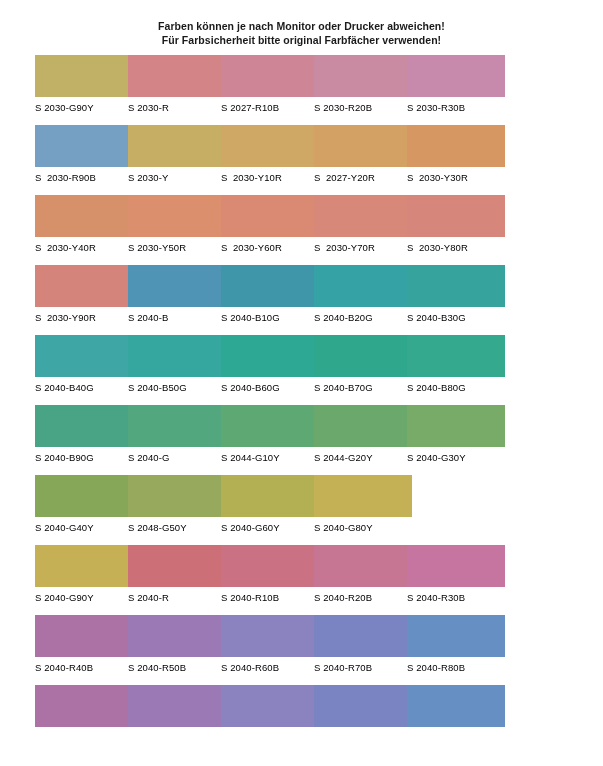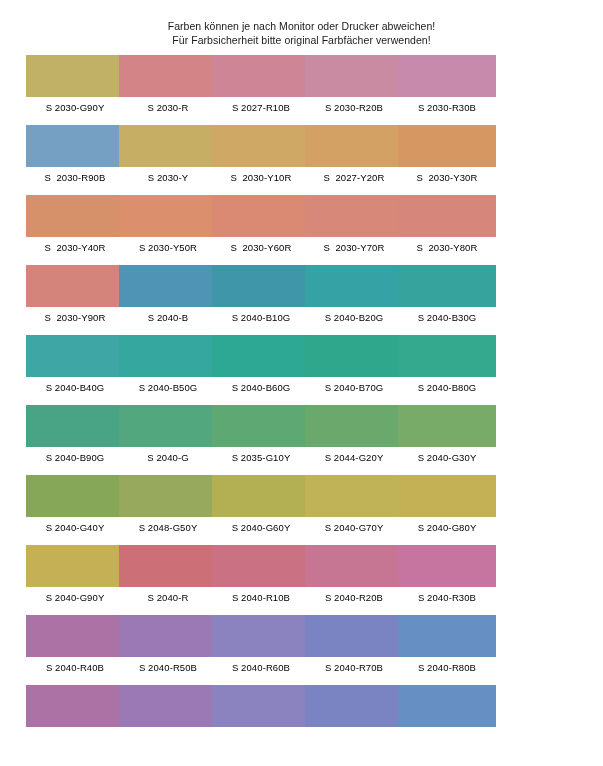--- a/index.html
+++ b/index.html
@@ -22,20 +22,21 @@
     background: #ffffff;
     box-sizing: border-box;
   }
   #notice {
     padding-top: 19px;
     text-align: center;
     font-size: 10.5px;
     line-height: 14px;
     color: #1a1a1a;
     letter-spacing: 0.05px;
+    font-weight: bold;
   }
   #notice .notice-line {
     display: block;
     white-space: pre;
   }
   #grid {
     margin-top: 8px;
     padding-left: 35px;
     padding-right: 35px;
     box-sizing: border-box;
@@ -44,21 +45,20 @@
     display: flex;
     flex-direction: row;
     height: 70px;
     align-items: flex-start;
   }
   .swatch-cell {
     width: 80px;
     margin-right: 13px;
     display: flex;
     flex-direction: column;
-    align-items: center;
   }
   .swatch-cell:last-child {
     margin-right: 0;
   }
   .swatch-chip {
     width: 98px;
     height: 42px;
     display: block;
   }
   .swatch-label {
@@ -195,21 +195,21 @@
         <div class="swatch-cell">
           <div class="swatch-chip" style="background-color: rgb(72, 164, 133);"></div>
           <div class="swatch-label">S 2040-B90G</div>
         </div>
         <div class="swatch-cell">
           <div class="swatch-chip" style="background-color: rgb(82, 167, 126);"></div>
           <div class="swatch-label">S 2040-G</div>
         </div>
         <div class="swatch-cell">
           <div class="swatch-chip" style="background-color: rgb(93, 168, 115);"></div>
-          <div class="swatch-label">S 2035-G10Y</div>
+          <div class="swatch-label">S 2044-G10Y</div>
         </div>
         <div class="swatch-cell">
           <div class="swatch-chip" style="background-color: rgb(107, 168, 108);"></div>
           <div class="swatch-label">S 2044-G20Y</div>
         </div>
         <div class="swatch-cell">
           <div class="swatch-chip" style="background-color: rgb(120, 170, 104);"></div>
           <div class="swatch-label">S 2040-G30Y</div>
         </div>
       </div>
@@ -220,24 +220,20 @@
         </div>
         <div class="swatch-cell">
           <div class="swatch-chip" style="background-color: rgb(151, 169, 92);"></div>
           <div class="swatch-label">S 2048-G50Y</div>
         </div>
         <div class="swatch-cell">
           <div class="swatch-chip" style="background-color: rgb(179, 176, 84);"></div>
           <div class="swatch-label">S 2040-G60Y</div>
         </div>
         <div class="swatch-cell">
-          <div class="swatch-chip" style="background-color: rgb(191, 178, 87);"></div>
-          <div class="swatch-label">S 2040-G70Y</div>
-        </div>
-        <div class="swatch-cell">
           <div class="swatch-chip" style="background-color: rgb(197, 177, 85);"></div>
           <div class="swatch-label">S 2040-G80Y</div>
         </div>
       </div>
       <div class="swatch-row">
         <div class="swatch-cell">
           <div class="swatch-chip" style="background-color: rgb(198, 176, 85);"></div>
           <div class="swatch-label">S 2040-G90Y</div>
         </div>
         <div class="swatch-cell">

